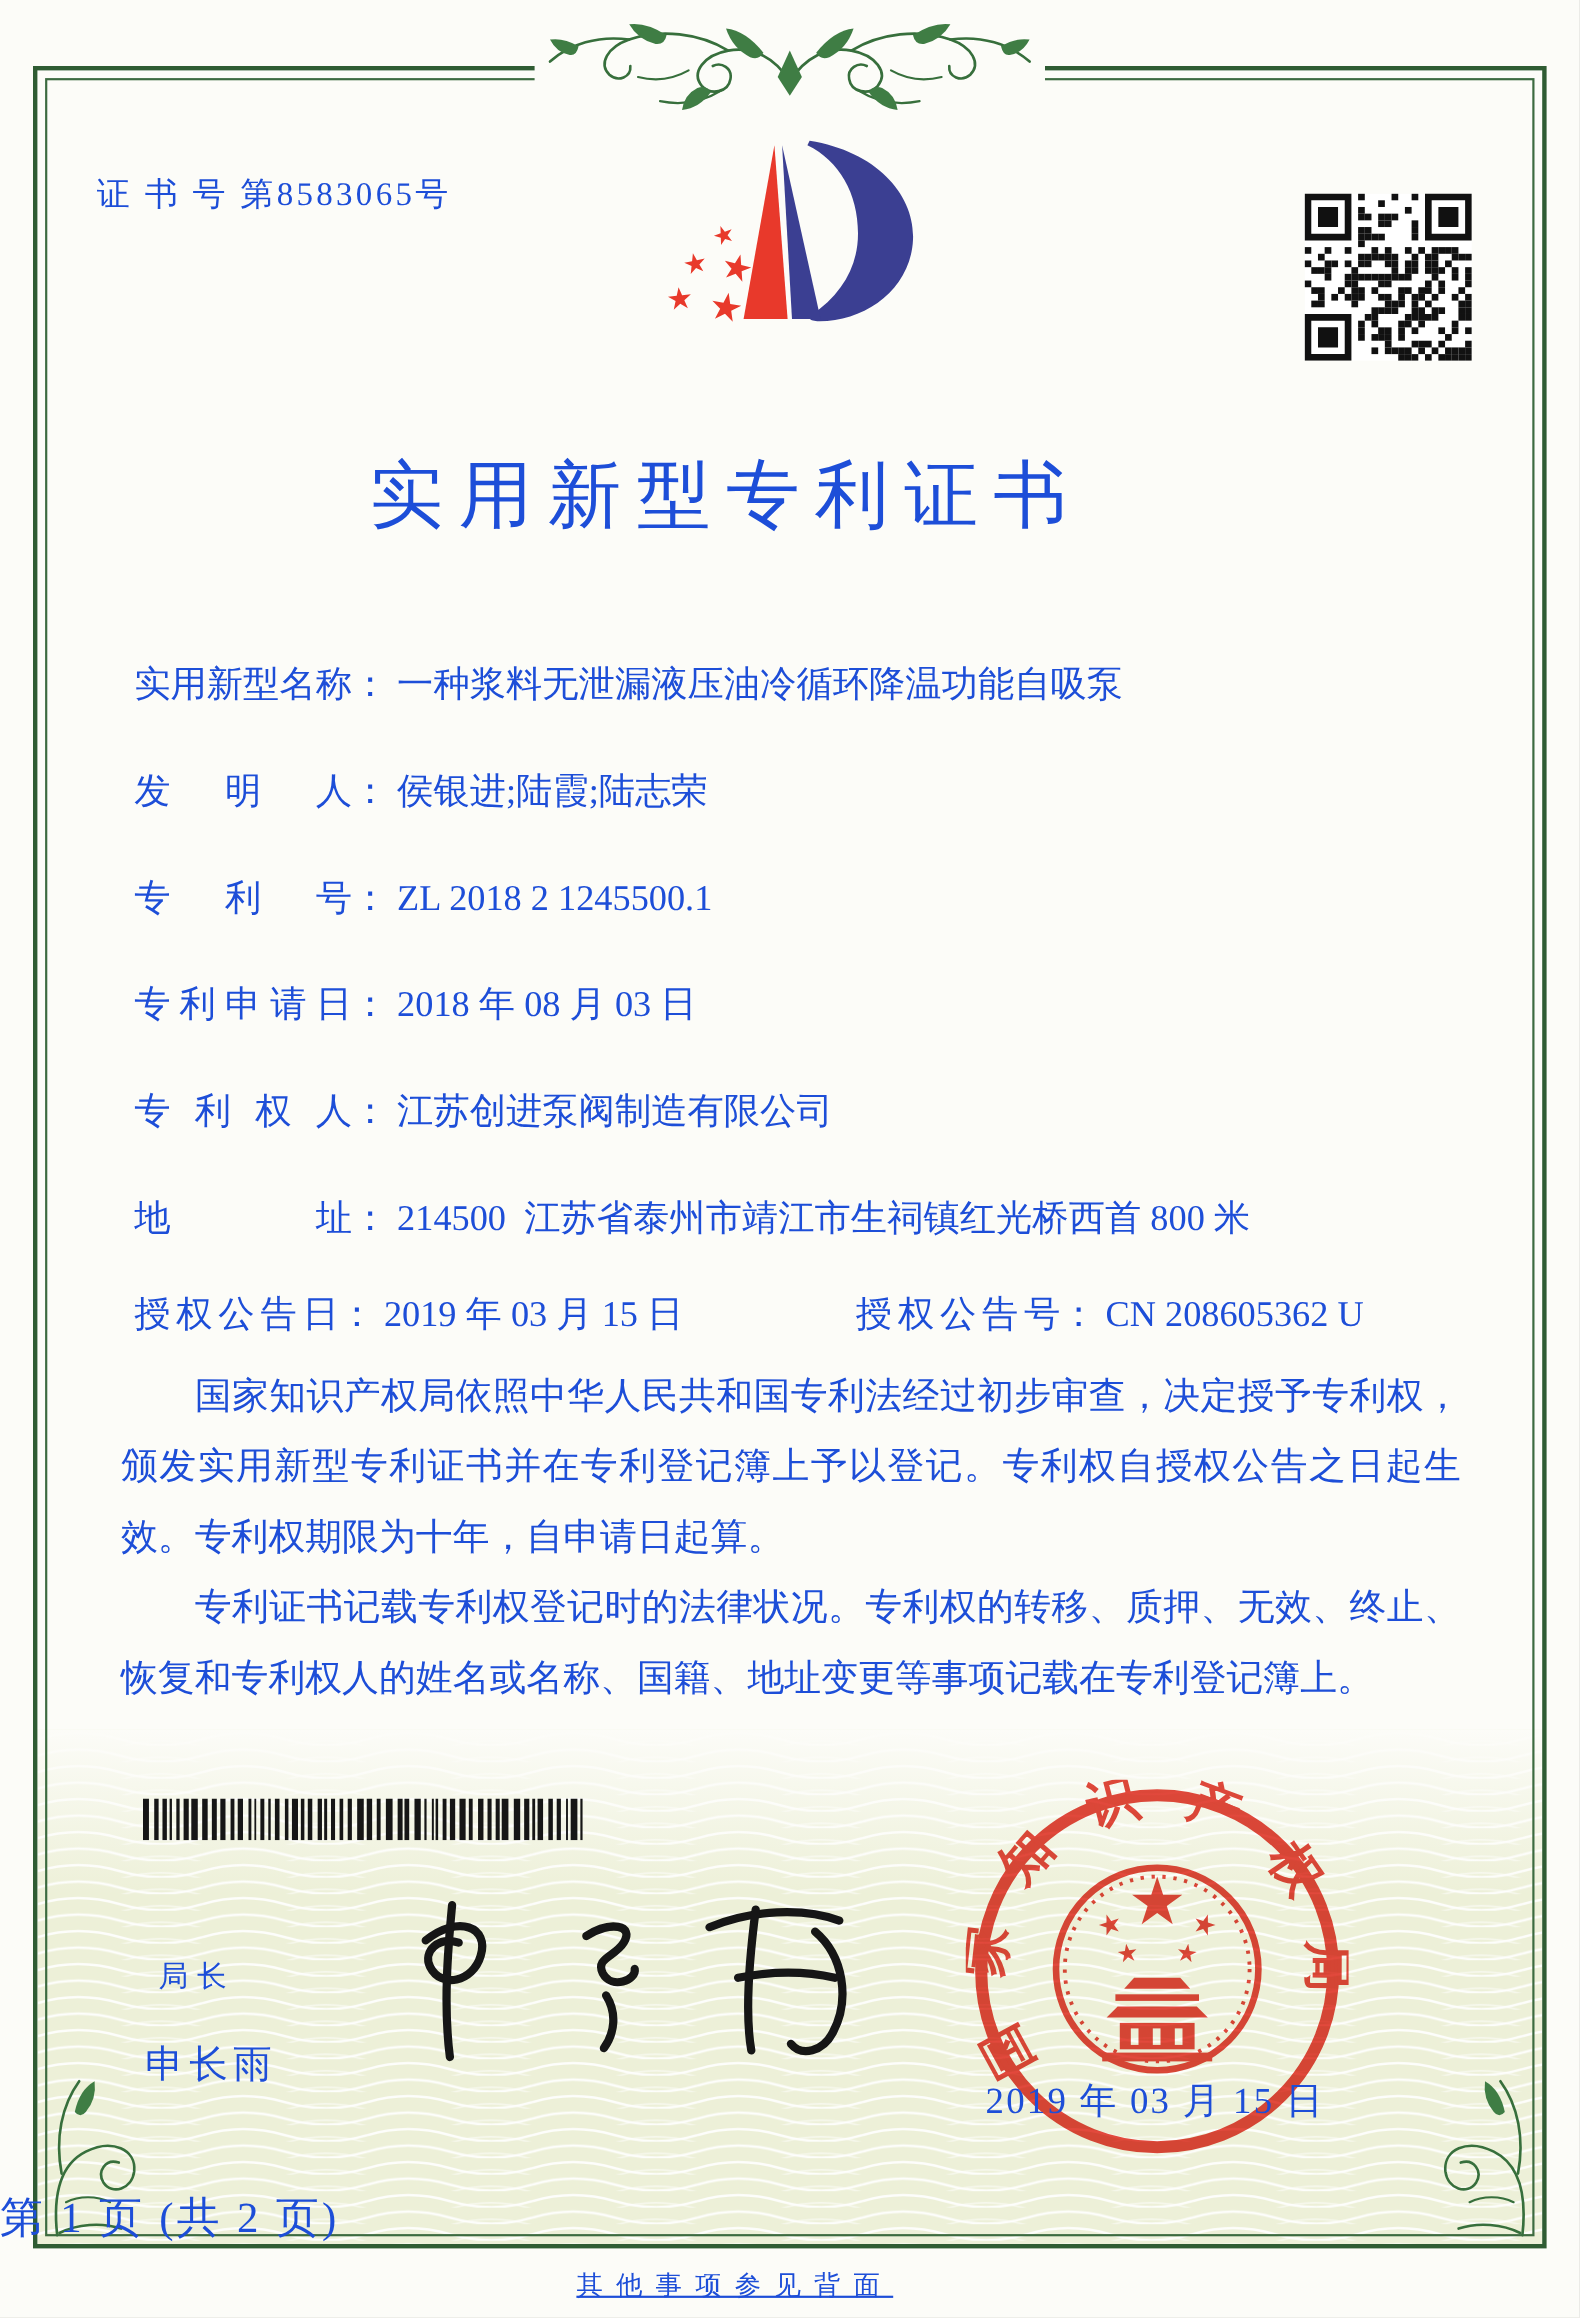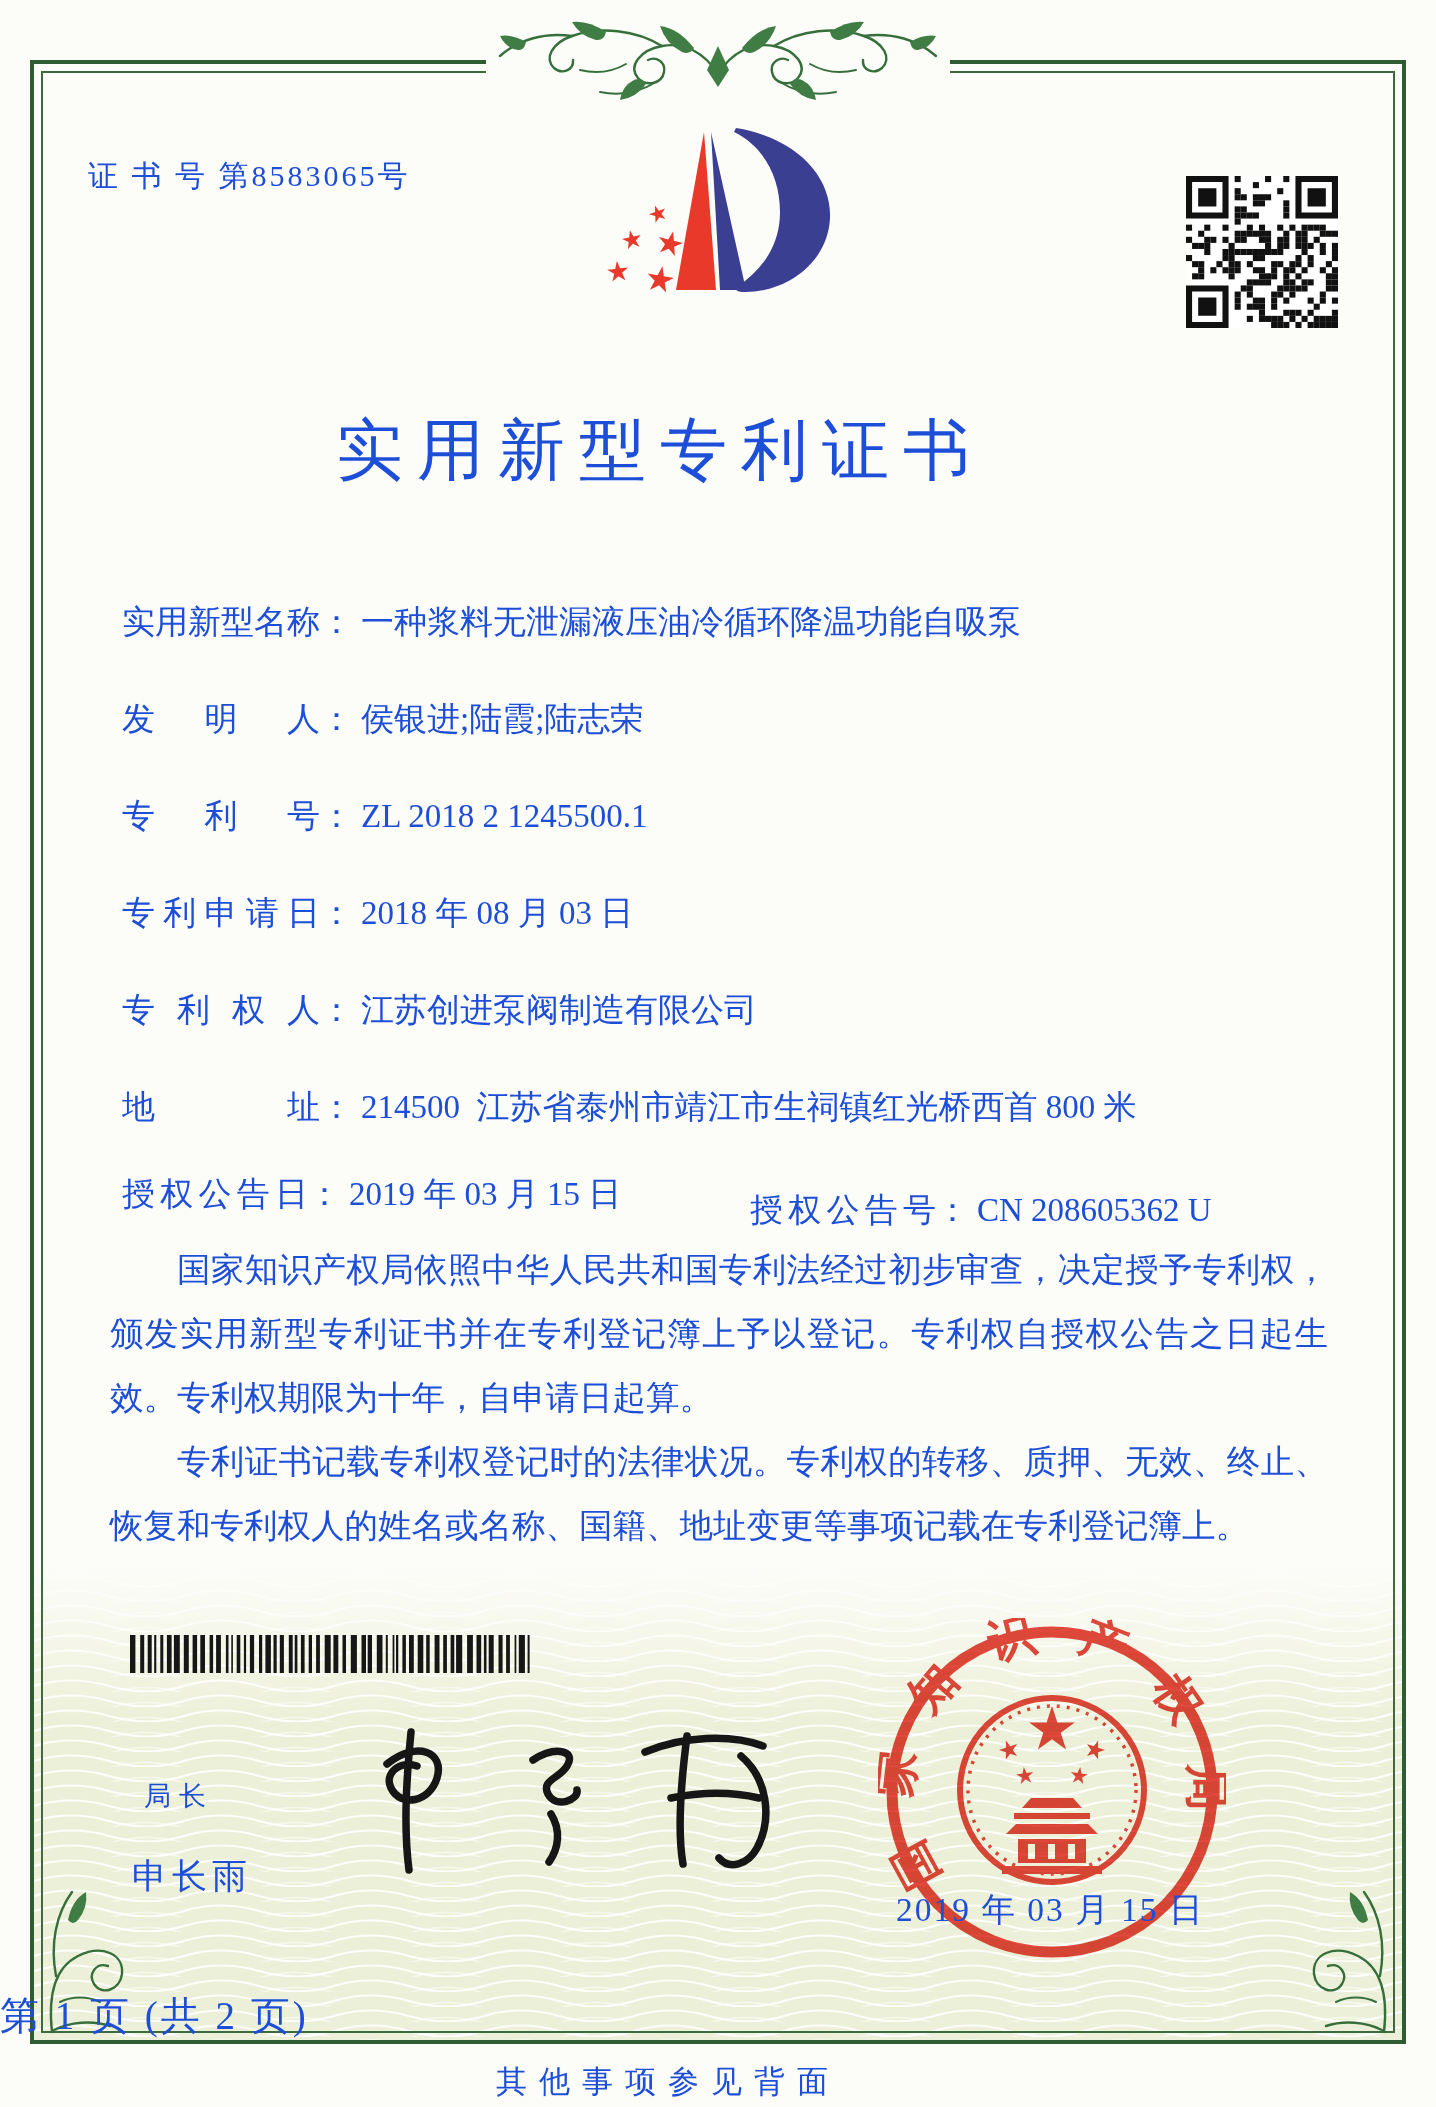--- a/index.html
+++ b/index.html
@@ -30,37 +30,37 @@
   .cert-number{position:absolute;left:88px;top:156px;font-size:30px;letter-spacing:3px;z-index:4;}
   .logo{position:absolute;left:588px;top:118px;width:250px;height:180px;z-index:4;}
   .qr{position:absolute;left:1186px;top:176px;width:152px;height:152px;z-index:4;}
   .title{position:absolute;left:0;top:405px;width:1320px;text-align:center;
     font-size:67px;font-weight:normal;letter-spacing:14px;z-index:4;}
   
   .frow{position:absolute;left:122px;width:1240px;font-size:33px;z-index:4;white-space:nowrap;}
   .flabel{display:inline-block;width:198px;text-align:justify;text-align-last:justify;vertical-align:bottom;}
   .fcolon{display:inline-block;}
   .fvalue{white-space:pre-wrap;margin-left:8px;}
-  .grant2{position:absolute;left:628px;top:0;white-space:nowrap;margin-top:16px;}
+  .grant2{position:absolute;left:656px;top:0;white-space:nowrap;}
   .glabel{display:inline-block;width:186px;text-align:justify;text-align-last:justify;vertical-align:bottom;}
   
   .paras{position:absolute;left:110px;top:1238px;width:1218px;z-index:4;}
   .paras p{margin:0;font-size:33.5px;line-height:64px;text-indent:2em;text-align:justify;}
   
   .barcode{position:absolute;left:130px;top:1635px;width:402px;height:38px;z-index:4;}
   .director-title{position:absolute;left:144px;top:1778px;font-size:27px;letter-spacing:8px;z-index:4;}
   .director-name{position:absolute;left:132px;top:1853px;font-size:35px;letter-spacing:5px;z-index:4;}
   .signature{position:absolute;left:345px;top:1722px;width:440px;height:185px;z-index:5;}
   .seal{position:absolute;left:878px;top:1618px;width:348px;height:348px;z-index:4;
     opacity:.93;mix-blend-mode:multiply;}
   .seal-date{position:absolute;left:896px;top:1888px;font-size:33.5px;letter-spacing:2px;z-index:6;}
   .page-num{position:absolute;left:0;top:1989px;width:1320px;text-align:left;
     font-size:39px;letter-spacing:3px;z-index:4;}
   .back-note{position:absolute;left:0;top:2061px;width:1336px;text-align:center;
-    font-size:31px;letter-spacing:12px;z-index:4;}
+    font-size:24px;letter-spacing:12px;z-index:4;text-decoration:underline;}
 </style>
 </head>
 <body>
 
 <div class="page">
 
   <div class="wave-block">
     <svg viewBox="0 0 1368 470" preserveAspectRatio="none">
       <defs>
         <pattern id="wv" width="150" height="15" patternUnits="userSpaceOnUse">

